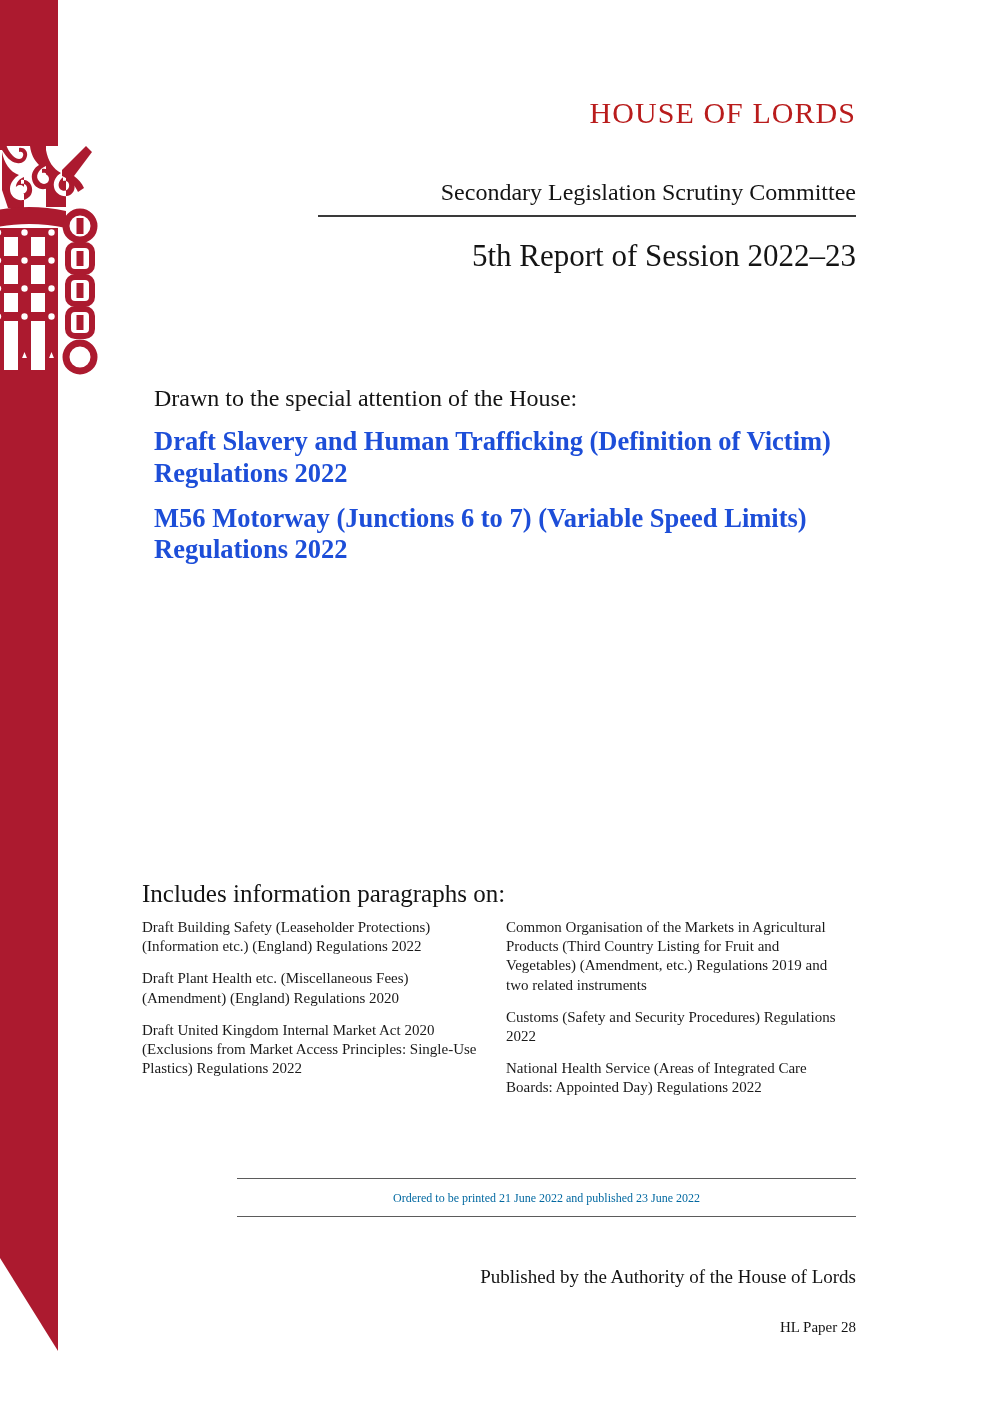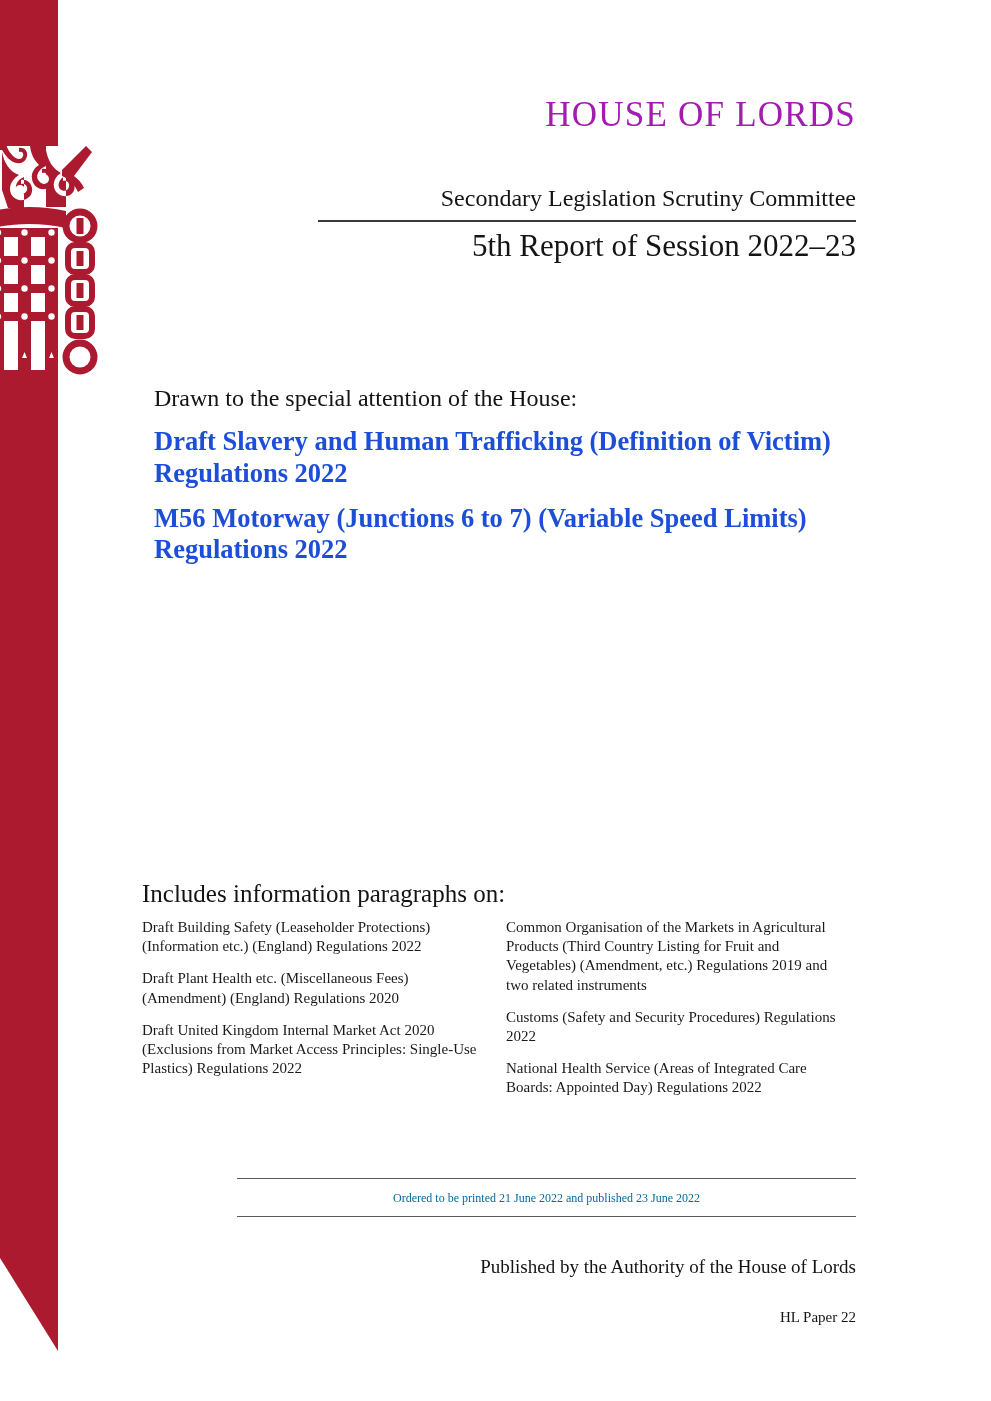--- a/index.html
+++ b/index.html
@@ -33,40 +33,40 @@
 
   
   .header-block {
     position: absolute;
     left: 142px;
     top: 96px;
     width: 714px;
   }
   .house-of-lords {
     text-align: right;
-    font-size: 35px;
+    font-size: 30px;
     letter-spacing: 0.035em;
     line-height: 1.1;
-    color: #a21caf;
+    color: #b91c1c;
   }
   .committee-name {
     margin-top: 50px;
     text-align: right;
     font-size: 24px;
     line-height: 1.15;
     color: #141414;
   }
   .rule-under-committee {
     margin: 8px 0 0 auto;
     width: 538px;
     height: 0;
     border-top: 2px solid #3a3a3a;
   }
   .report-session {
-    margin-top: 6px;
+    margin-top: 21px;
     text-align: right;
     font-size: 31px;
     line-height: 1.15;
     color: #141414;
   }
 
   
   .attention-block {
     position: absolute;
     left: 142px;
@@ -134,21 +134,21 @@
     text-align: center;
     font-size: 12px;
     line-height: 1.2;
     padding: 12px 0 11px 0;
     color: #0369a1;
   }
   .published-line {
     text-align: right;
     font-size: 19px;
     line-height: 1.2;
-    margin-top: 39px;
+    margin-top: 49px;
     color: #141414;
   }
   .paper-number {
     text-align: right;
     font-size: 15px;
     line-height: 1.2;
     margin-top: 29px;
     color: #141414;
   }
 </style>
@@ -252,16 +252,16 @@
         <div class="includes-item">National Health Service (Areas of Integrated Care Boards: Appointed Day) Regulations 2022</div>
       </div>
     </div>
   </div>
 
   <div class="footer-block">
     <div class="footer-rule"></div>
     <div class="ordered-line">Ordered to be printed 21 June 2022 and published 23 June 2022</div>
     <div class="footer-rule"></div>
     <div class="published-line">Published by the Authority of the House of Lords</div>
-    <div class="paper-number">HL Paper 22</div>
+    <div class="paper-number">HL Paper 28</div>
   </div>
 
 </div>
 
 </body></html>

